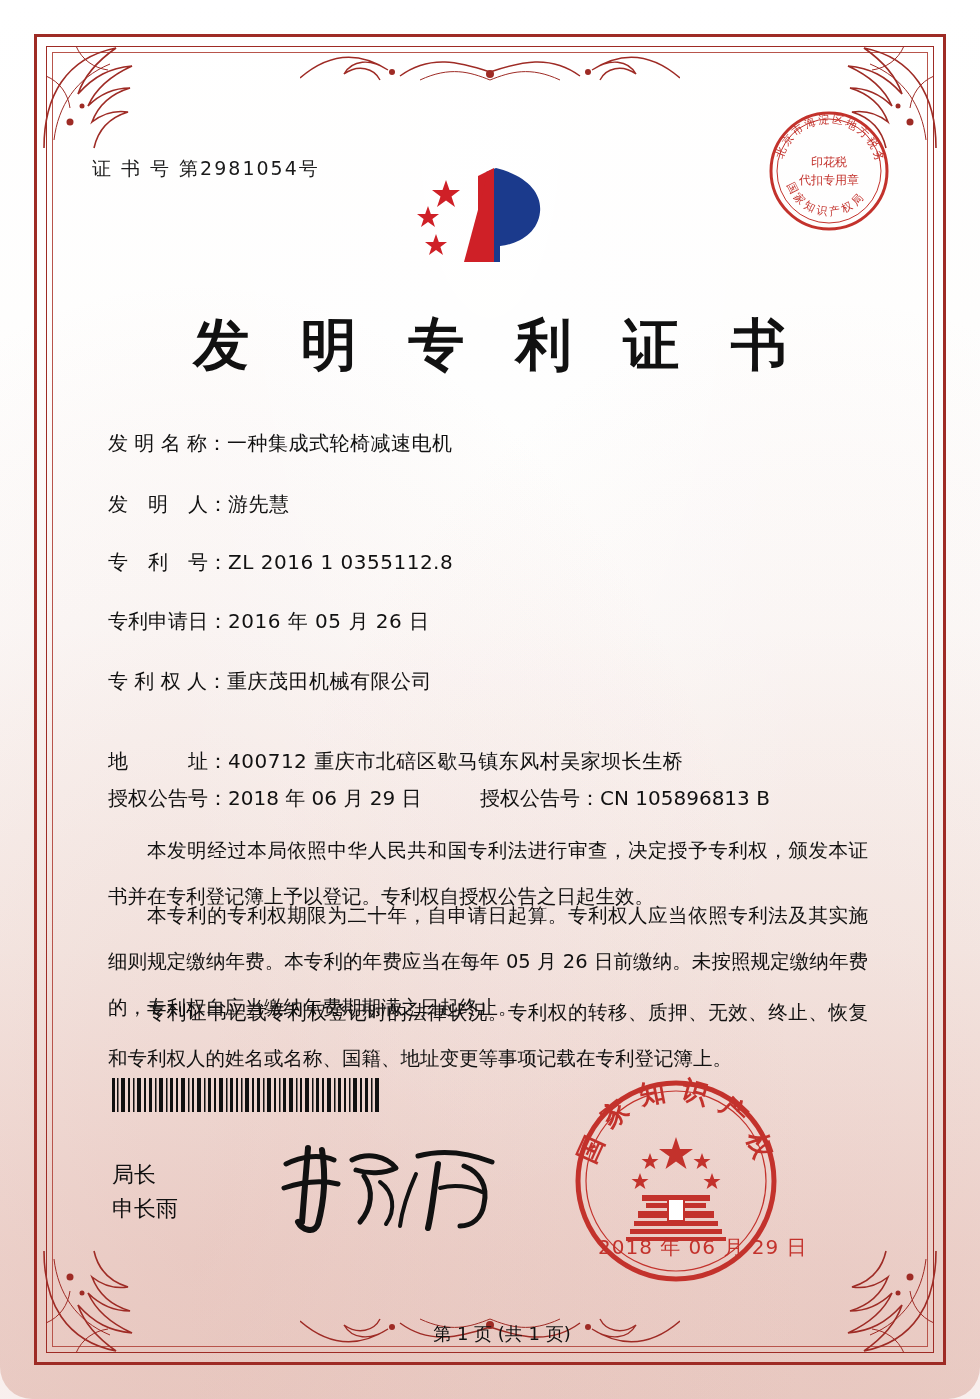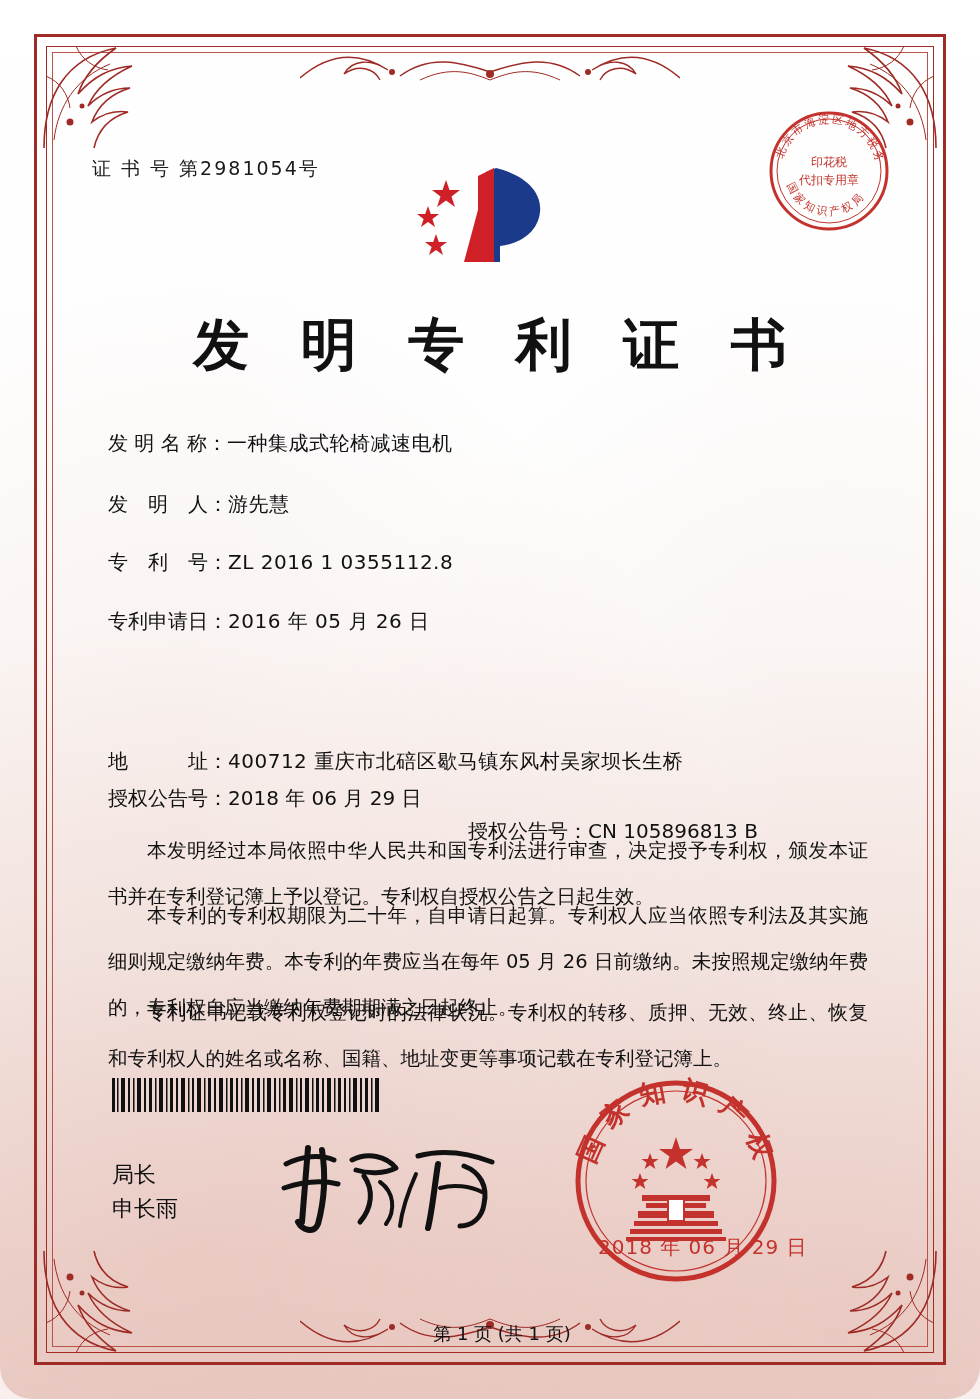--- a/index.html
+++ b/index.html
@@ -143,23 +143,22 @@
 
   #row-grant {
     position: absolute;
     left: 108px;
     width: 790px;
     font-size: 20px;
     white-space: nowrap;
   }
   #row-grant .second {
     position: absolute;
-    left: 360px;
+    left: 372px;
     top: 0;
-    margin-top: 33px;
   }
 
   .para {
     position: absolute;
     left: 108px;
     width: 760px;
     font-size: 19.5px;
     line-height: 46px;
     text-align: justify;
     color: #111;
@@ -341,20 +340,23 @@
       <span class="lbl">发 明 名 称：</span><span class="val">一种集成式轮椅减速电机</span>
     </div>
     <div class="field" style="top:491px">
       <span class="lbl">发　明　人：</span><span class="val">游先慧</span>
     </div>
     <div class="field" style="top:549px">
       <span class="lbl">专　利　号：</span><span class="val">ZL 2016 1 0355112.8</span>
     </div>
     <div class="field" style="top:608px">
       <span class="lbl">专利申请日：</span><span class="val">2016 年 05 月 26 日</span>
+    </div>
+    <div class="field" style="top:668px">
+      <span class="lbl">专 利 权 人：</span><span class="val">重庆茂田机械有限公司</span>
     </div>
     <div class="field field-wide" style="top:748px">
       <span class="lbl">地　　　址：</span><span class="val">400712  重庆市北碚区歇马镇东风村吴家坝长生桥</span>
     </div>
 
     <div id="row-grant" style="top:785px">
       <span class="lbl">授权公告号：</span><span class="val">2018 年 06 月 29 日</span>
       <span class="second">
         <span class="lbl">授权公告号：</span><span class="val">CN 105896813 B</span>
       </span>

